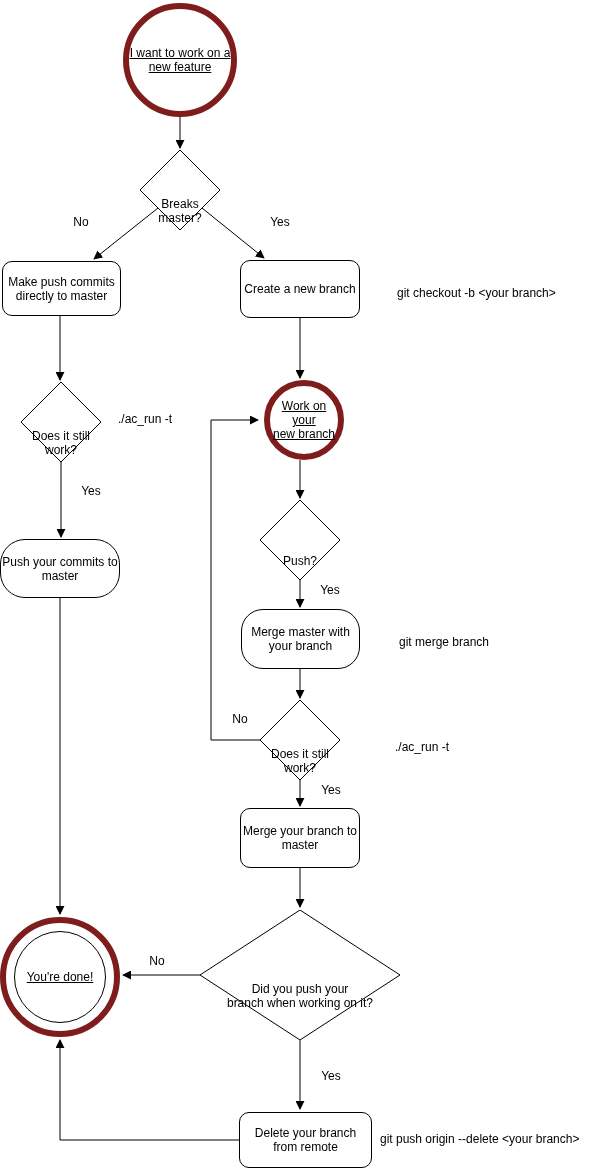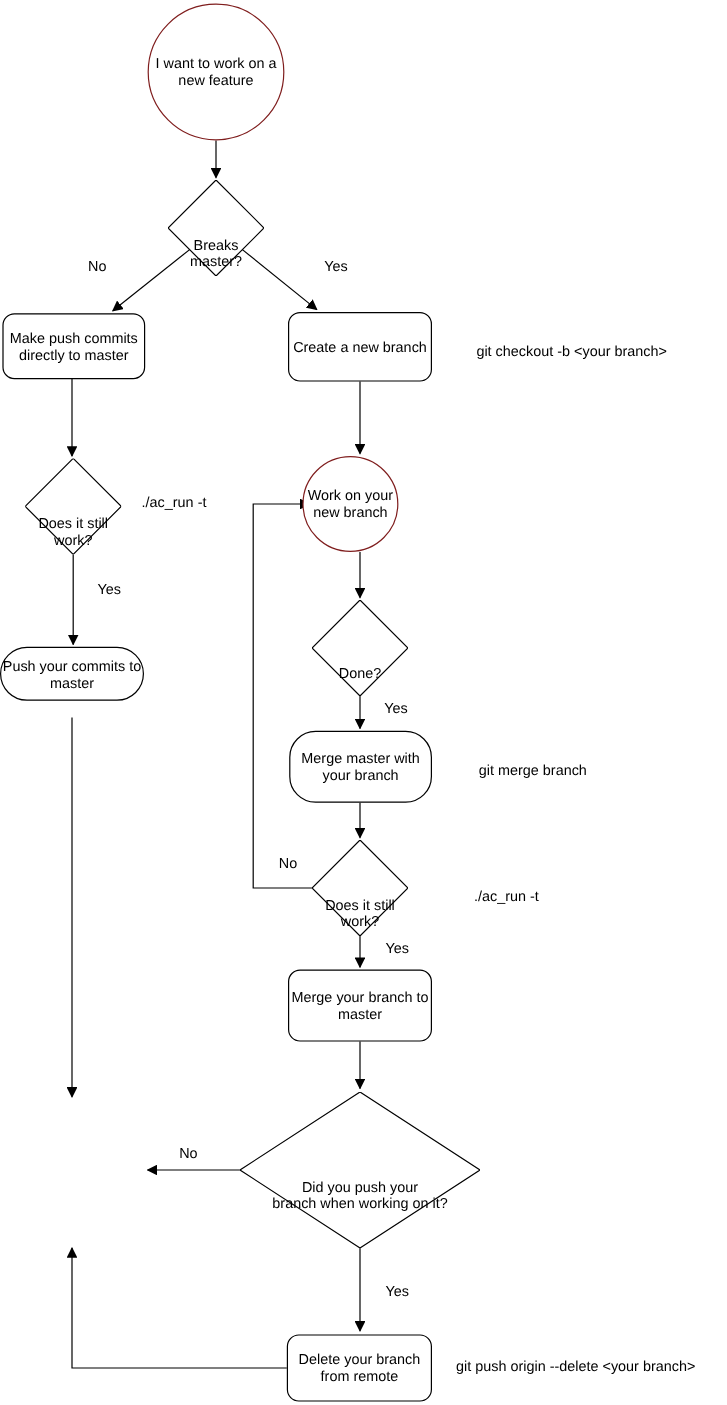--- a/index.html
+++ b/index.html
@@ -39,23 +39,24 @@
   .node .label {
     white-space: pre-line;
     width: 100%;
   }
   .rect {
     border: 1px solid #000;
     border-radius: 10px;
     background: #fff;
   }
   .circle {
-    border: 1px solid #7f1d1d;
+    border: 6px solid #7f1d1d;
     border-radius: 50%;
     background: #fff;
+    text-decoration: underline;
   }
   .double {
     position: absolute;
   }
   .inner-ring {
     position: absolute;
     inset: 8px;
     border: 1px solid #000;
     border-radius: 50%;
     pointer-events: none;
@@ -155,35 +156,35 @@
   </div>
 
   <div class="node diamond" style="left:21px; top:382px; width:80px; height:80px;">
     <svg viewBox="0 0 80 80" preserveAspectRatio="none">
         <polygon points="40,0 80,40 40,80 0,40"></polygon>
       </svg>
     <div class="label">Does it still
 work?</div>
   </div>
 
-  <div class="node rect" style="left:0px; top:539px; width:120px; height:45px;border-radius:25px;">
+  <div class="node rect" style="left:0px; top:539px; width:120px; height:59px;border-radius:25px;">
     <div class="label">Push your commits to
 master</div>
   </div>
 
-  <div class="node circle" style="left:252px; top:380px; width:80px; height:80px;">
+  <div class="node circle" style="left:264px; top:380px; width:80px; height:80px;">
     <div class="label">Work on your
 new branch</div>
   </div>
 
   <div class="node diamond" style="left:260px; top:500px; width:80px; height:80px;">
     <svg viewBox="0 0 80 80" preserveAspectRatio="none">
         <polygon points="40,0 80,40 40,80 0,40"></polygon>
       </svg>
-    <div class="label">Done?</div>
+    <div class="label">Push?</div>
   </div>
 
   <div class="node rect" style="left:241px; top:609px; width:119px; height:60px;border-radius:22px;">
     <div class="label">Merge master with
 your branch</div>
   </div>
 
   <div class="node diamond" style="left:260px; top:700px; width:80px; height:80px;">
     <svg viewBox="0 0 80 80" preserveAspectRatio="none">
         <polygon points="40,0 80,40 40,80 0,40"></polygon>
@@ -198,22 +199,26 @@
   </div>
 
   <div class="node diamond" style="left:200px; top:910px; width:200px; height:130px;">
     <svg viewBox="0 0 200 130" preserveAspectRatio="none">
         <polygon points="100,0 200,65 100,130 0,65"></polygon>
       </svg>
     <div class="label">Did you push your
 branch when working on it?</div>
   </div>
 
-
-  <div class="node rect" style="left:239px; top:1112px; width:121px; height:56px;">
+  <div class="node circle double" style="left:0px; top:917px; width:120px; height:120px;">
+    <div class="inner-ring"></div>
+    <div class="label">You're done!</div>
+  </div>
+
+  <div class="node rect" style="left:239px; top:1112px; width:133px; height:56px;">
     <div class="label">Delete your branch
 from remote</div>
   </div>
 
   <div class="edge-label" style="left:81px; top:222px;">No</div>
   <div class="edge-label" style="left:280px; top:222px;">Yes</div>
   <div class="edge-label" style="left:91px; top:491px;">Yes</div>
   <div class="edge-label" style="left:330px; top:590px;">Yes</div>
   <div class="edge-label" style="left:240px; top:719px;">No</div>
   <div class="edge-label" style="left:331px; top:790px;">Yes</div>

